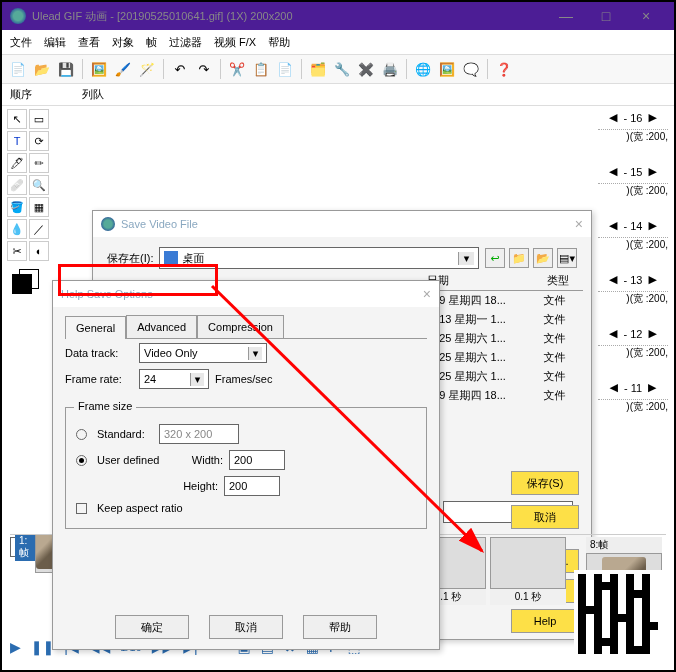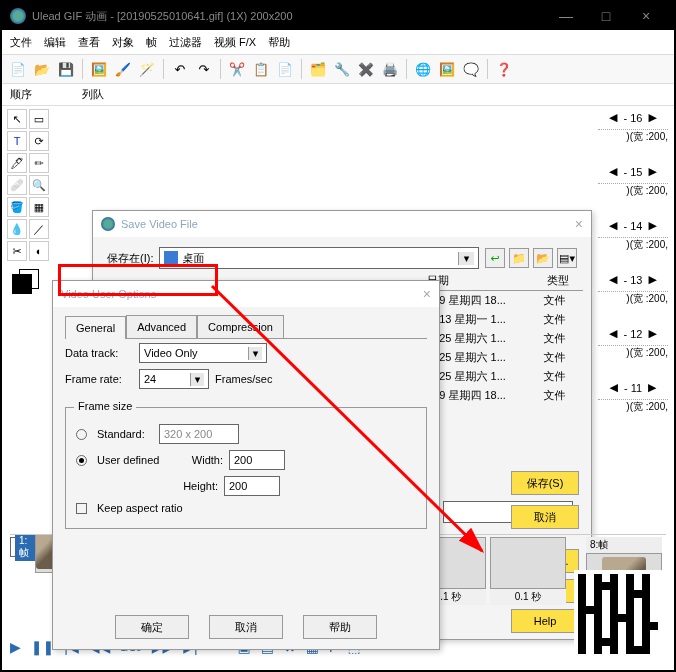--- a/index.html
+++ b/index.html
@@ -1,17 +1,17 @@
 <!DOCTYPE html>
 <html><head>
 <meta charset="utf-8">
 <style>
 *{margin:0;padding:0;box-sizing:border-box;font-family:"Microsoft YaHei","SimSun",Arial,sans-serif;font-size:11px}
 body{background:#fff;width:676px;height:672px;position:relative;overflow:hidden;border:2px solid #000}
-.titlebar{height:28px;background:#000000;display:flex;align-items:center;padding:8px 8px;color:#888}
+.titlebar{height:28px;background:#4c1d95;display:flex;align-items:center;padding:8px 8px;color:#888}
 .titlebar .ico{width:16px;height:16px;background:radial-gradient(circle,#5a9 40%,#369 70%);border-radius:50%;margin-right:6px}
 .titlebar .txt{flex:1}
 .titlebar .winbtn{width:40px;text-align:center;color:#888;font-size:14px}
 .menubar{height:24px;display:flex;align-items:center;padding:0 8px;gap:12px;color:#000}
 .toolbar{height:30px;border-top:1px solid #ddd;border-bottom:1px solid #ddd;display:flex;align-items:center;padding:0 6px;gap:4px;background:#f8f8f8}
 .tb{width:20px;height:20px;border:1px solid transparent;display:inline-flex;align-items:center;justify-content:center;font-size:13px}
 .sep{width:1px;height:20px;background:#ccc;margin:0 2px}
 .subhdr{height:22px;display:flex;padding-left:8px;align-items:center;gap:50px;font-size:12px;border-bottom:1px solid #ddd}
 .main{position:relative;height:450px}
 .leftpal{position:absolute;left:2px;top:0;width:48px;display:flex;flex-wrap:wrap;gap:2px;padding:3px}
@@ -251,21 +251,21 @@
       <button class="sidebtn" style="top:260px">保存(S)</button>
       <button class="sidebtn" style="top:294px">取消</button>
       <button class="sidebtn" style="top:338px">Options...</button>
       <button class="sidebtn" style="top:368px">Browse</button>
       <button class="sidebtn" style="top:398px">Help</button>
     </div>
   </div>
 
   <div class="dialog dlg2">
     <div class="dlg-title">
-      <span>Video User Options</span>
+      <span>Help Save Options</span>
       <span class="x">×</span>
     </div>
     <div class="body">
       <div class="tabs">
         <div class="tab active">General</div>
         <div class="tab">Advanced</div>
         <div class="tab">Compression</div>
       </div>
 
       <div class="formrow" style="margin-top:4px">

